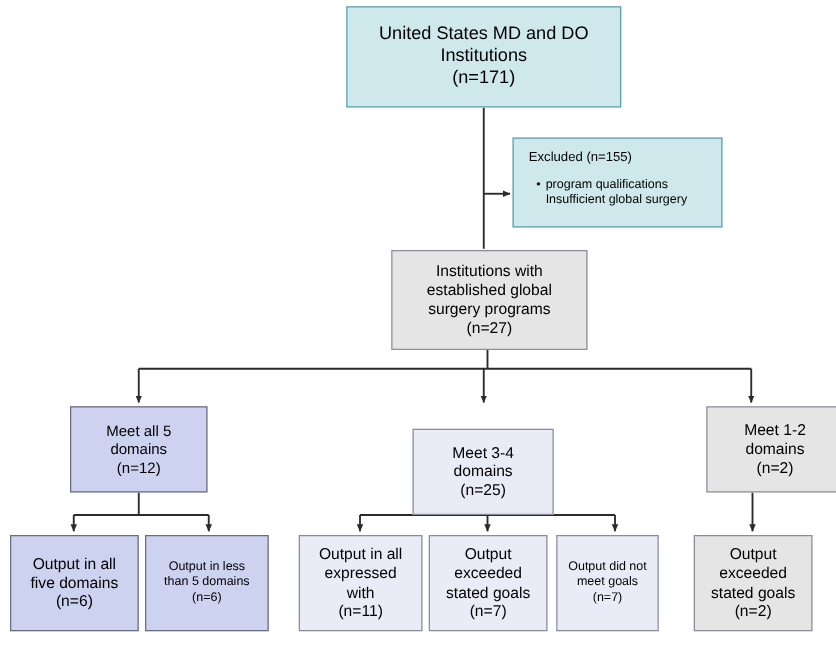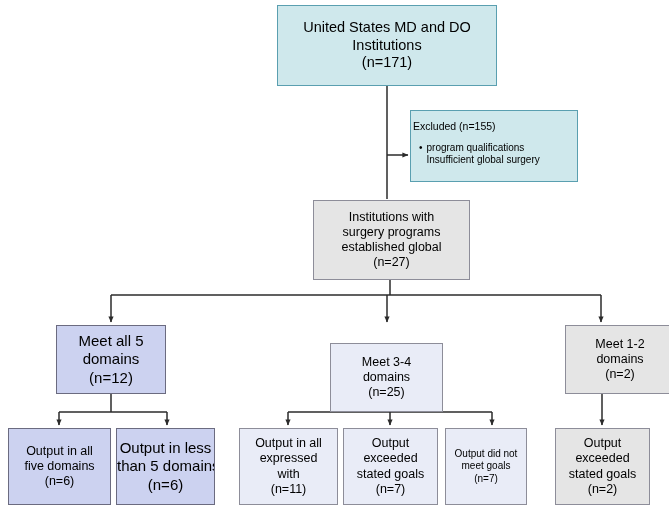--- a/index.html
+++ b/index.html
@@ -22,20 +22,21 @@
     left: 0;
     top: 0;
     width: 669px;
     height: 518px;
   }
   .node {
     position: absolute;
     box-sizing: border-box;
     display: flex;
     flex-direction: column;
+    align-items: center;
     justify-content: center;
     text-align: center;
     color: #000000;
     line-height: 1.22;
     overflow: hidden;
   }
   .node .line {
     display: block;
     white-space: nowrap;
   }
@@ -53,27 +54,27 @@
     border: 1.4px solid #8d8d99;
   }
   .fill-periwinkle {
     background: #ccd2f0;
     border: 1.4px solid #6b6b80;
   }
   
   #node-population   { left: 277px; top: 5px;   width: 220px; height: 81px; font-size: 14.5px; }
   #node-excluded     { left: 410px; top: 110px; width: 168px; height: 72px; font-size: 10.5px;
                        align-items: stretch; justify-content: flex-start; text-align: left;
-                       padding: 9px 8px 6px 2px; }
+                       padding: 9px 8px 6px 12px; }
   #node-established  { left: 313px; top: 200px; width: 157px; height: 80px; font-size: 12.5px; }
-  #node-meet5        { left: 56px;  top: 325px; width: 110px; height: 69px; font-size: 15px; }
+  #node-meet5        { left: 56px;  top: 325px; width: 110px; height: 69px; font-size: 12px; }
   #node-meet34       { left: 330px; top: 343px; width: 113px; height: 69px; font-size: 12.5px; }
   #node-meet12       { left: 565px; top: 325px; width: 110px; height: 69px; font-size: 12.5px; }
   #node-out-all5     { left: 8px;   top: 428px; width: 103px; height: 77px; font-size: 12.5px; }
-  #node-out-less5    { left: 116px; top: 428px; width: 99px; height: 77px; font-size: 15px; }
+  #node-out-less5    { left: 116px; top: 428px; width: 99px; height: 77px; font-size: 10px; }
   #node-out-goals11  { left: 239px; top: 428px; width: 99px;  height: 77px; font-size: 12.5px; }
   #node-out-exc7     { left: 343px; top: 428px; width: 95px;  height: 77px; font-size: 12.5px; }
   #node-out-notmet7  { left: 445px; top: 428px; width: 82px;  height: 77px; font-size: 10px; }
   #node-out-exc2     { left: 555px; top: 428px; width: 95px;  height: 77px; font-size: 12.5px; }
   .excl-title { font-size: 10.5px; display: block; margin-bottom: 9px; }
   .excl-bullet { display: flex; font-size: 10px; line-height: 1.25; }
   .excl-bullet .dot { margin: 0 4px 0 6px; }
   .excl-bullet .txt { display: block; }
 </style>
 </head>
@@ -126,22 +127,22 @@
       <span class="dot">•</span>
       <span class="txt">
         <span class="line">program qualifications</span>
         <span class="line">Insufficient global surgery</span>
       </span>
     </div>
   </div>
 
   <div class="node fill-lav-pale" id="node-established">
     <span class="line">Institutions with</span>
+    <span class="line">established global</span>
     <span class="line">surgery programs</span>
-    <span class="line">established global</span>
     <span class="line">(n=27)</span>
   </div>
 
   <div class="node fill-periwinkle" id="node-meet5">
     <span class="line">Meet all 5</span>
     <span class="line">domains</span>
     <span class="line">(n=12)</span>
   </div>
 
   <div class="node fill-lav-light" id="node-meet34">

